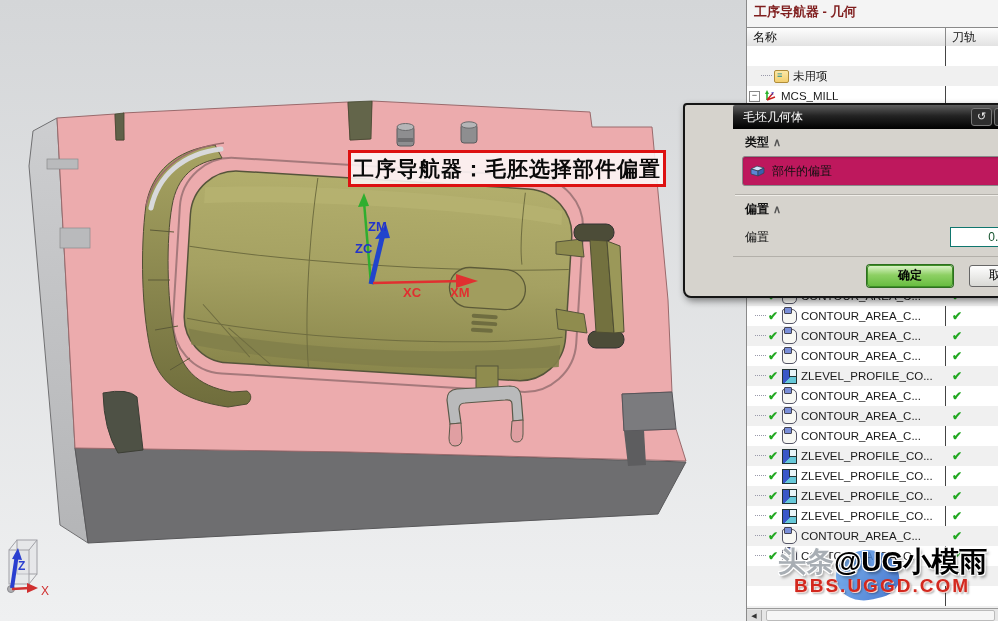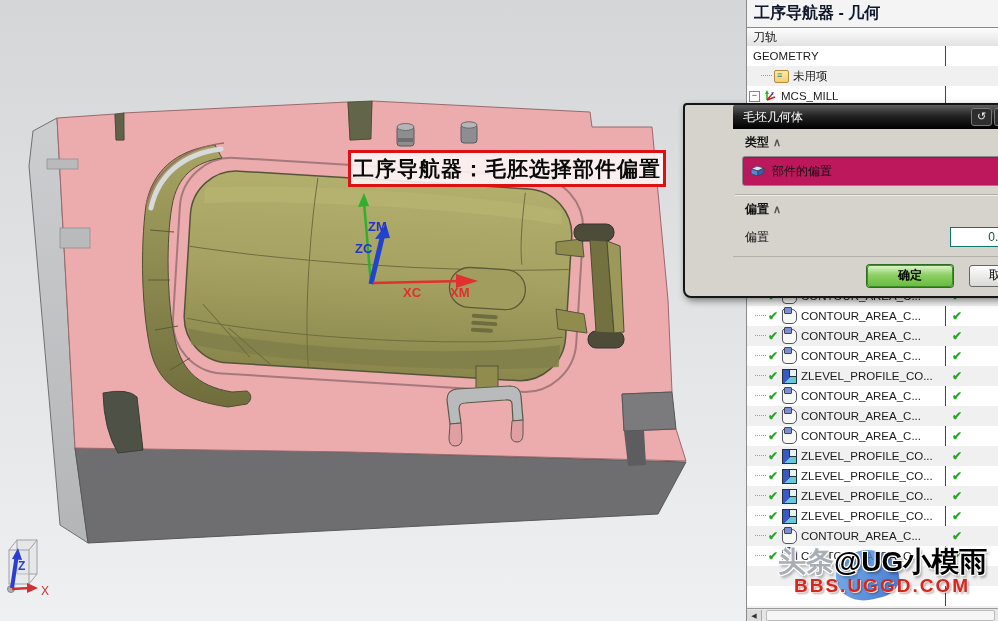--- a/index.html
+++ b/index.html
@@ -9,21 +9,21 @@
   
   .viewport{position:absolute;left:0;top:0;width:748px;height:621px;}
   .annotation{position:absolute;left:348px;top:150px;width:312px;height:31px;
     border:3px solid #dd1111;background:rgba(253,247,247,.88);
     display:flex;align-items:center;justify-content:center;
     font-size:21px;font-weight:bold;letter-spacing:1px;color:#0a0a0a;z-index:5;}
 
   
   .panel{position:absolute;left:746px;top:0;width:252px;height:621px;
          background:#f4f4f4;border-left:1px solid #8a8a8a;z-index:10;}
-  .panel-title{padding:3px 0 3px 7px;font-size:16px;font-weight:bold;color:#0f172a;}
+  .panel-title{padding:3px 0 3px 7px;font-size:13px;font-weight:bold;color:#7f1d1d;}
   .table-head{position:absolute;left:0;top:27px;right:0;height:18px;display:flex;
     background:linear-gradient(#fdfdfd,#e2e2e2);border-top:1px solid #8a8a8a;border-bottom:1px solid #8a8a8a;}
   .th{font-size:12px;color:#111;line-height:18px;padding-left:6px;}
   .th-name{width:192px;border-right:1px solid #8a8a8a;}
   .th-tool{flex:1;}
   .tree-area{position:absolute;left:0;top:46px;right:0;bottom:12px;background:#fff;overflow:hidden;}
   .col-divider{position:absolute;left:198px;top:0;bottom:0;width:1px;background:#444;}
   .trow{position:absolute;left:0;right:0;height:20px;display:flex;align-items:center;
         font-size:11.5px;color:#1a1a1a;white-space:nowrap;}
   .trow.stripe{background:#f0f0f0;}
@@ -224,29 +224,27 @@
     </svg>
 
     <div class="annotation">
       <span>工序导航器：毛胚选择部件偏置</span>
     </div>
   </div>
 
   <div class="panel">
     <div class="panel-title">工序导航器 - 几何</div>
     <div class="table-head">
+      <div class="th th-name">名称</div>
       <div class="th th-tool">刀轨</div>
     </div>
 
     <div class="tree-area">
       <div class="col-divider"></div>
 
-      <div class="trow" style="top:0;">
-        <span style="padding-left:6px;">GEOMETRY</span>
-      </div>
       <div class="trow stripe" style="top:20px;">
         <span class="tree-dots" style="margin-left:14px;"></span>
         <span class="folder-icon"></span>
         <span>未用项</span>
       </div>
       <div class="trow" style="top:40px;">
         <span class="expander">−</span>
         <span class="mcs-icon">
           <svg width="15" height="13">
               <path d="M4,11 L4,3" stroke="#2bb32b" stroke-width="1.6"></path>

